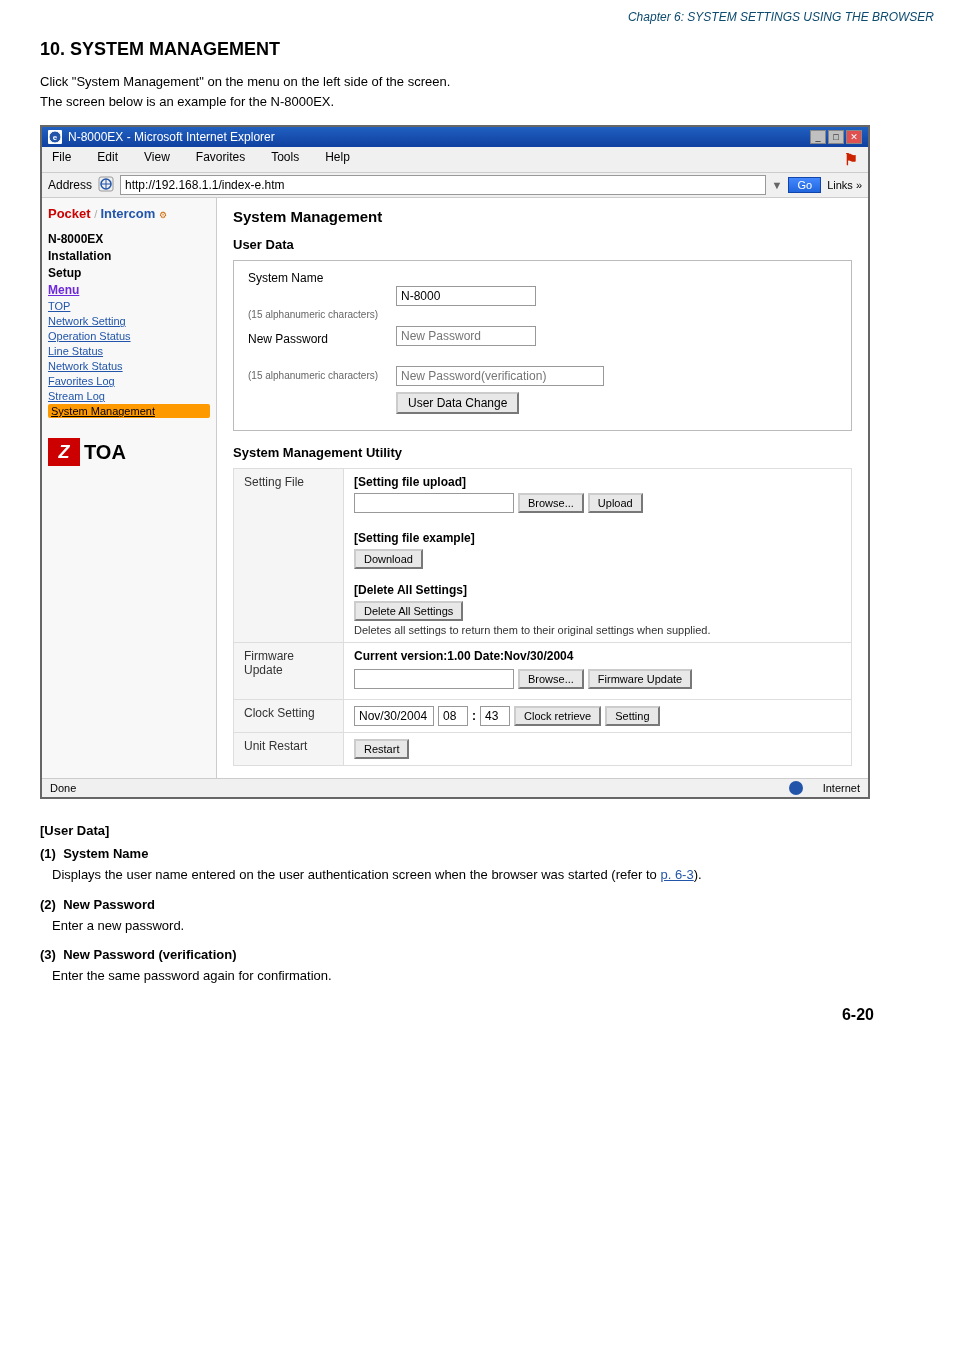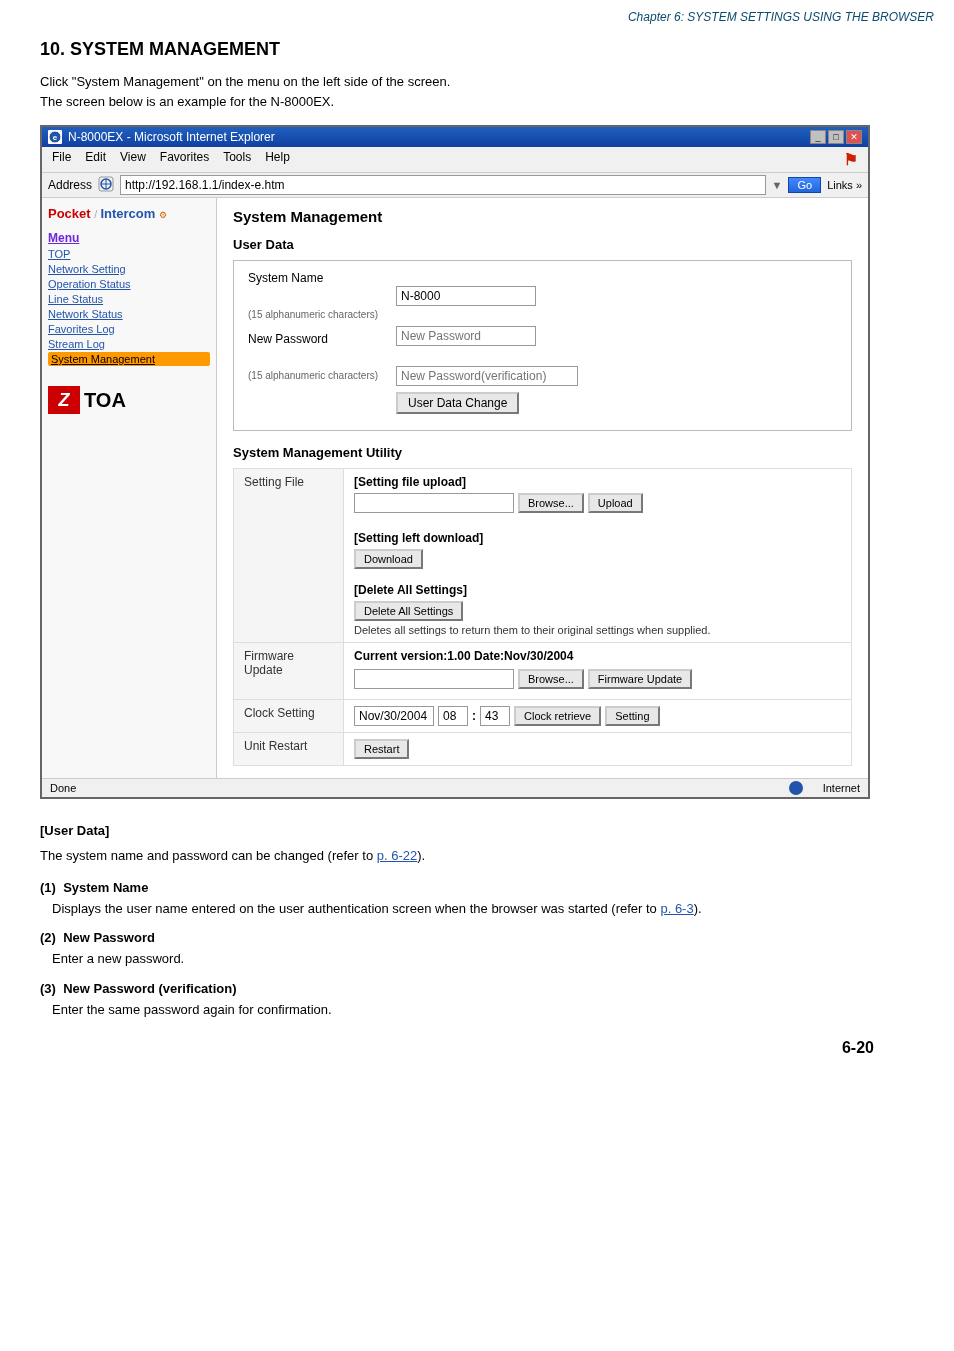--- a/index.html
+++ b/index.html
@@ -84,21 +84,21 @@
       display: flex;
       align-items: center;
       justify-content: center;
       cursor: pointer;
       color: #000;
     }
 
     .browser-menubar {
       background: #f0f0f0;
       display: flex;
-      gap: 10px;
+      gap: 22px;
       padding: 2px 8px;
       font-size: 12px;
       border-bottom: 1px solid #ccc;
     }
 
     .browser-menubar span {
       cursor: pointer;
       padding: 1px 2px;
     }
 
@@ -535,20 +535,25 @@
     <div class="browser-body">
 
       <div class="browser-sidebar">
         <div class="sidebar-logo">
           <span class="logo-pocket">Pocket</span>
           <span style="color:#aaa; font-size:11px;"> / </span>
           <span class="logo-intercom">Intercom</span>
           <span style="font-size:9px; color:#cc6600;">⚙</span>
         </div>
 
+        <div class="sidebar-device">
+          <div>N-8000EX</div>
+          <div>Installation</div>
+          <div>Setup</div>
+        </div>
 
         <div class="menu-label">Menu</div>
 
         <div class="sidebar-nav">
           <span class="nav-item">TOP</span>
           <span class="nav-item">Network Setting</span>
           <span class="nav-item">Operation Status</span>
           <span class="nav-item">Line Status</span>
           <span class="nav-item">Network Status</span>
           <span class="nav-item">Favorites Log</span>
@@ -577,21 +582,21 @@
             </div>
             <input class="form-input" type="text" value="N-8000" style="">
           </div>
           <div class="form-row">
             <div>
               <div class="form-label">New Password</div>
               <div class="form-label-small">(15 alphanumeric characters)</div>
             </div>
             <div>
               <input class="form-input" type="password" style="display: block; margin-bottom: 4px;" placeholder="New Password">
-              <input class="form-input" type="password" style="display: block; width: 182px; margin-top: 20px;" placeholder="New Password(verification)">
+              <input class="form-input" type="password" style="display: block; width: 208px; margin-top: 20px;" placeholder="New Password(verification)">
             </div>
           </div>
           <div class="form-row">
             <div style="min-width:140px;"></div>
             <button class="form-btn">User Data Change</button>
           </div>
         </div>
 
         <div class="utility-header">System Management Utility</div>
         <table class="utility-table">
@@ -599,21 +604,21 @@
               <tr>
             <td class="utility-label-cell">Setting File</td>
             <td class="utility-content-cell">
               <div class="sub-label">[Setting file upload]</div>
               <div class="file-upload-row">
                 <input class="file-input" type="text" style="">
                 <button class="small-btn">Browse...</button>
                 <button class="small-btn">Upload</button>
               </div>
               <br>
-              <div class="sub-label">[Setting left download]</div>
+              <div class="sub-label">[Setting file example]</div>
               <button class="small-btn">Download</button>
               <br><br>
               <div class="sub-label">[Delete All Settings]</div>
               <button class="small-btn">Delete All Settings</button>
               <div class="delete-warning">Deletes all settings to return them to their original settings when supplied.</div>
             </td>
           </tr>
           <tr>
             <td class="utility-label-cell">Firmware Update</td>
             <td class="utility-content-cell">
@@ -656,23 +661,20 @@
         <span class="internet-icon"></span>
         <span>Internet</span>
       </div>
     </div>
 
   </div>
 
   <div class="doc-section">
 
     <div class="doc-subtitle">[User Data]</div>
-    <div class="doc-para">
-      The system name and password can be changed (refer to <span class="link-blue">p. 6-22</span>).
-    </div>
 
     <div class="doc-item">
       <div class="doc-item-title">
         <span>(1)</span>&nbsp;&nbsp;<span>System Name</span>
       </div>
       <div class="doc-item-body">
         Displays the user name entered on the user authentication screen when the browser was started (refer to <span class="link-blue">p. 6-3</span>).
       </div>
     </div>
 

